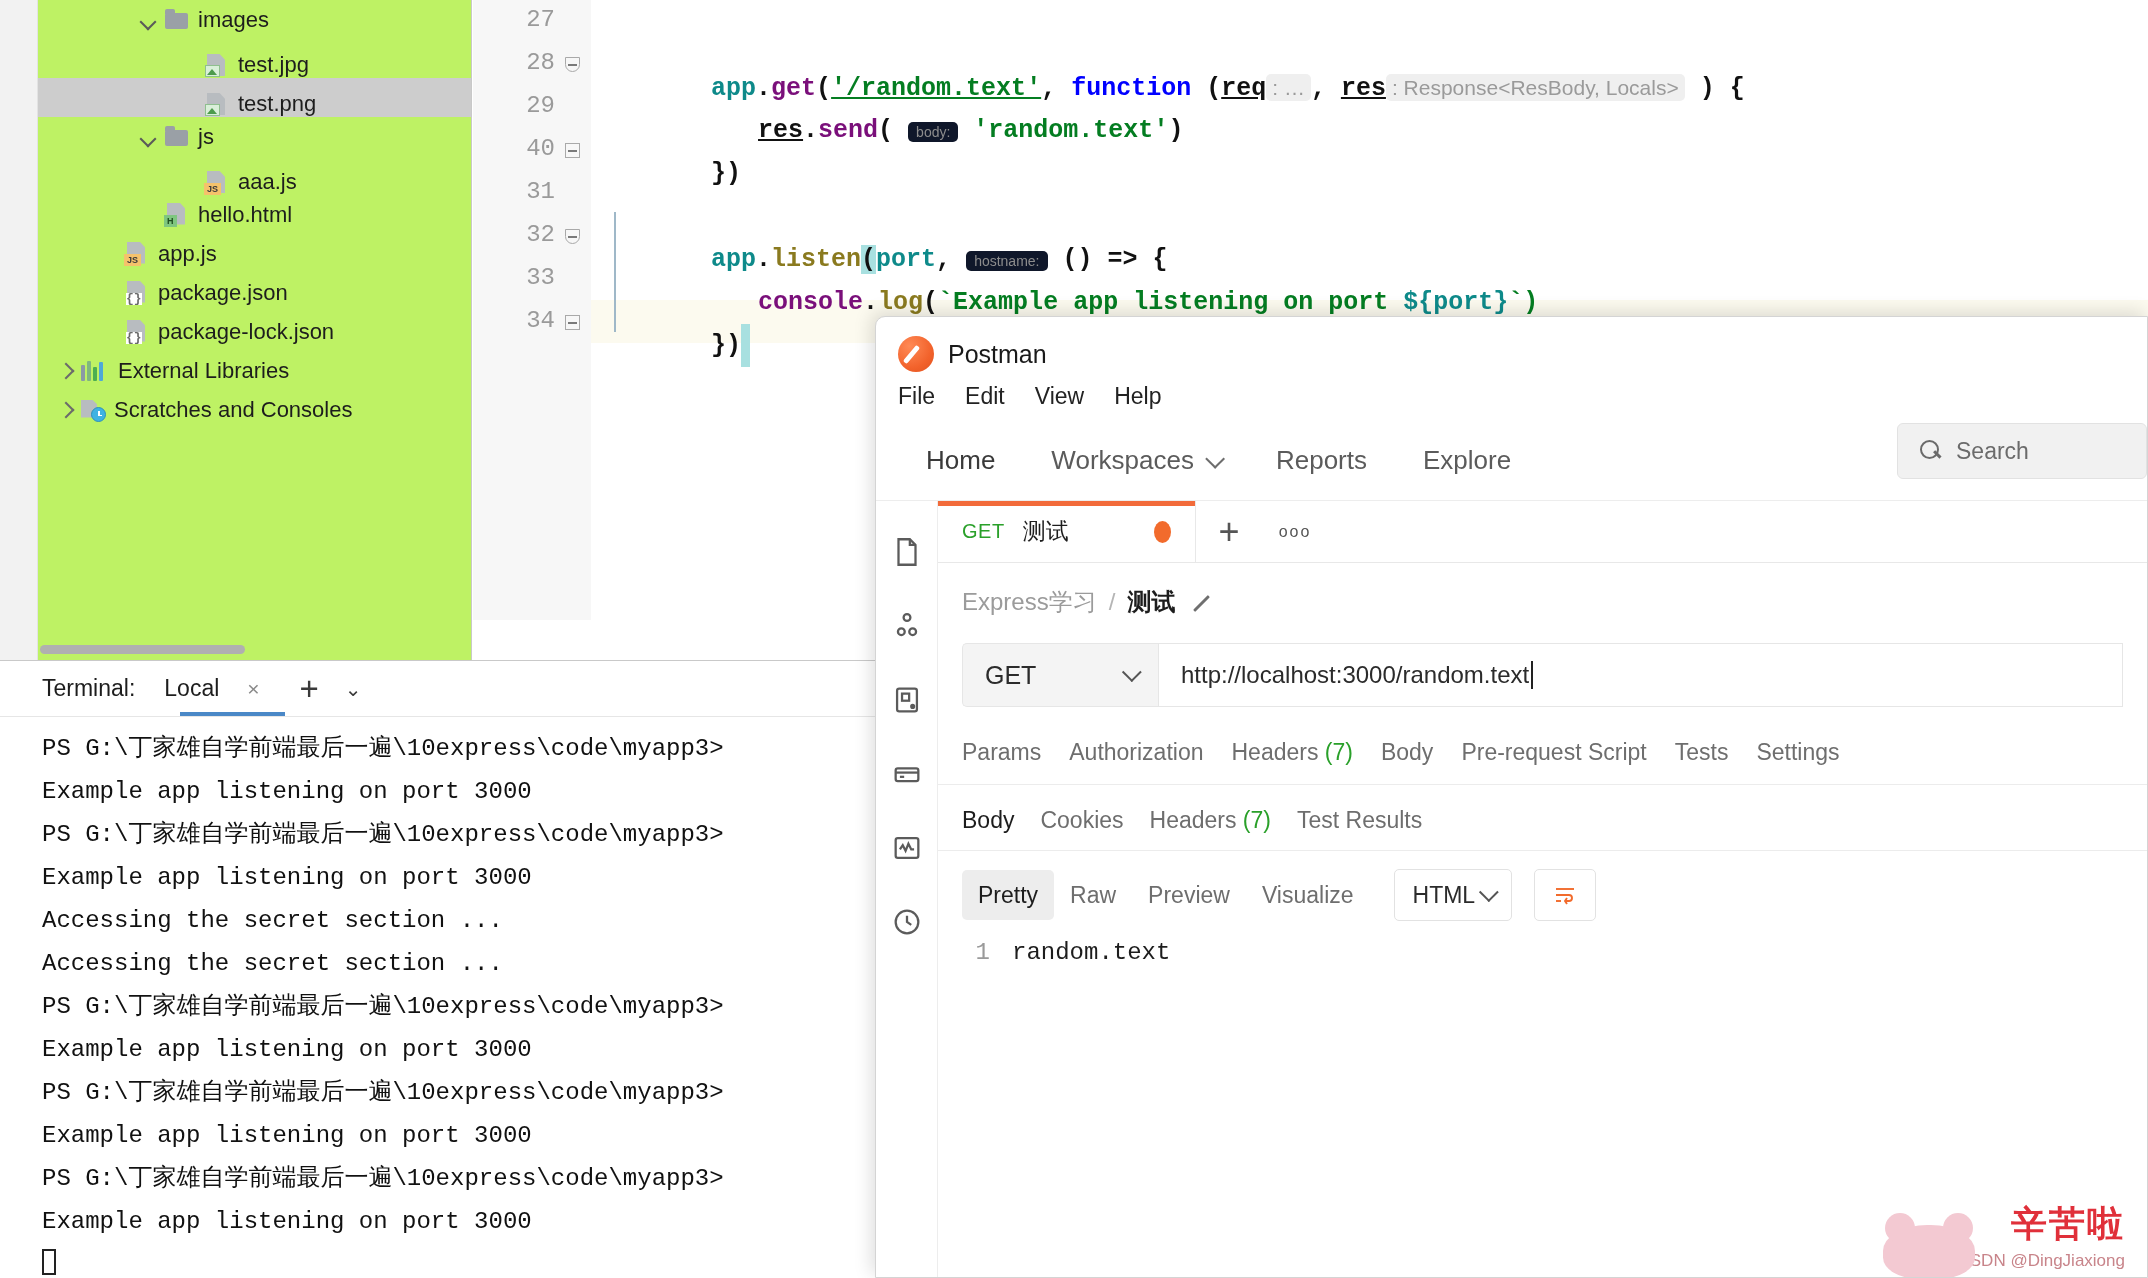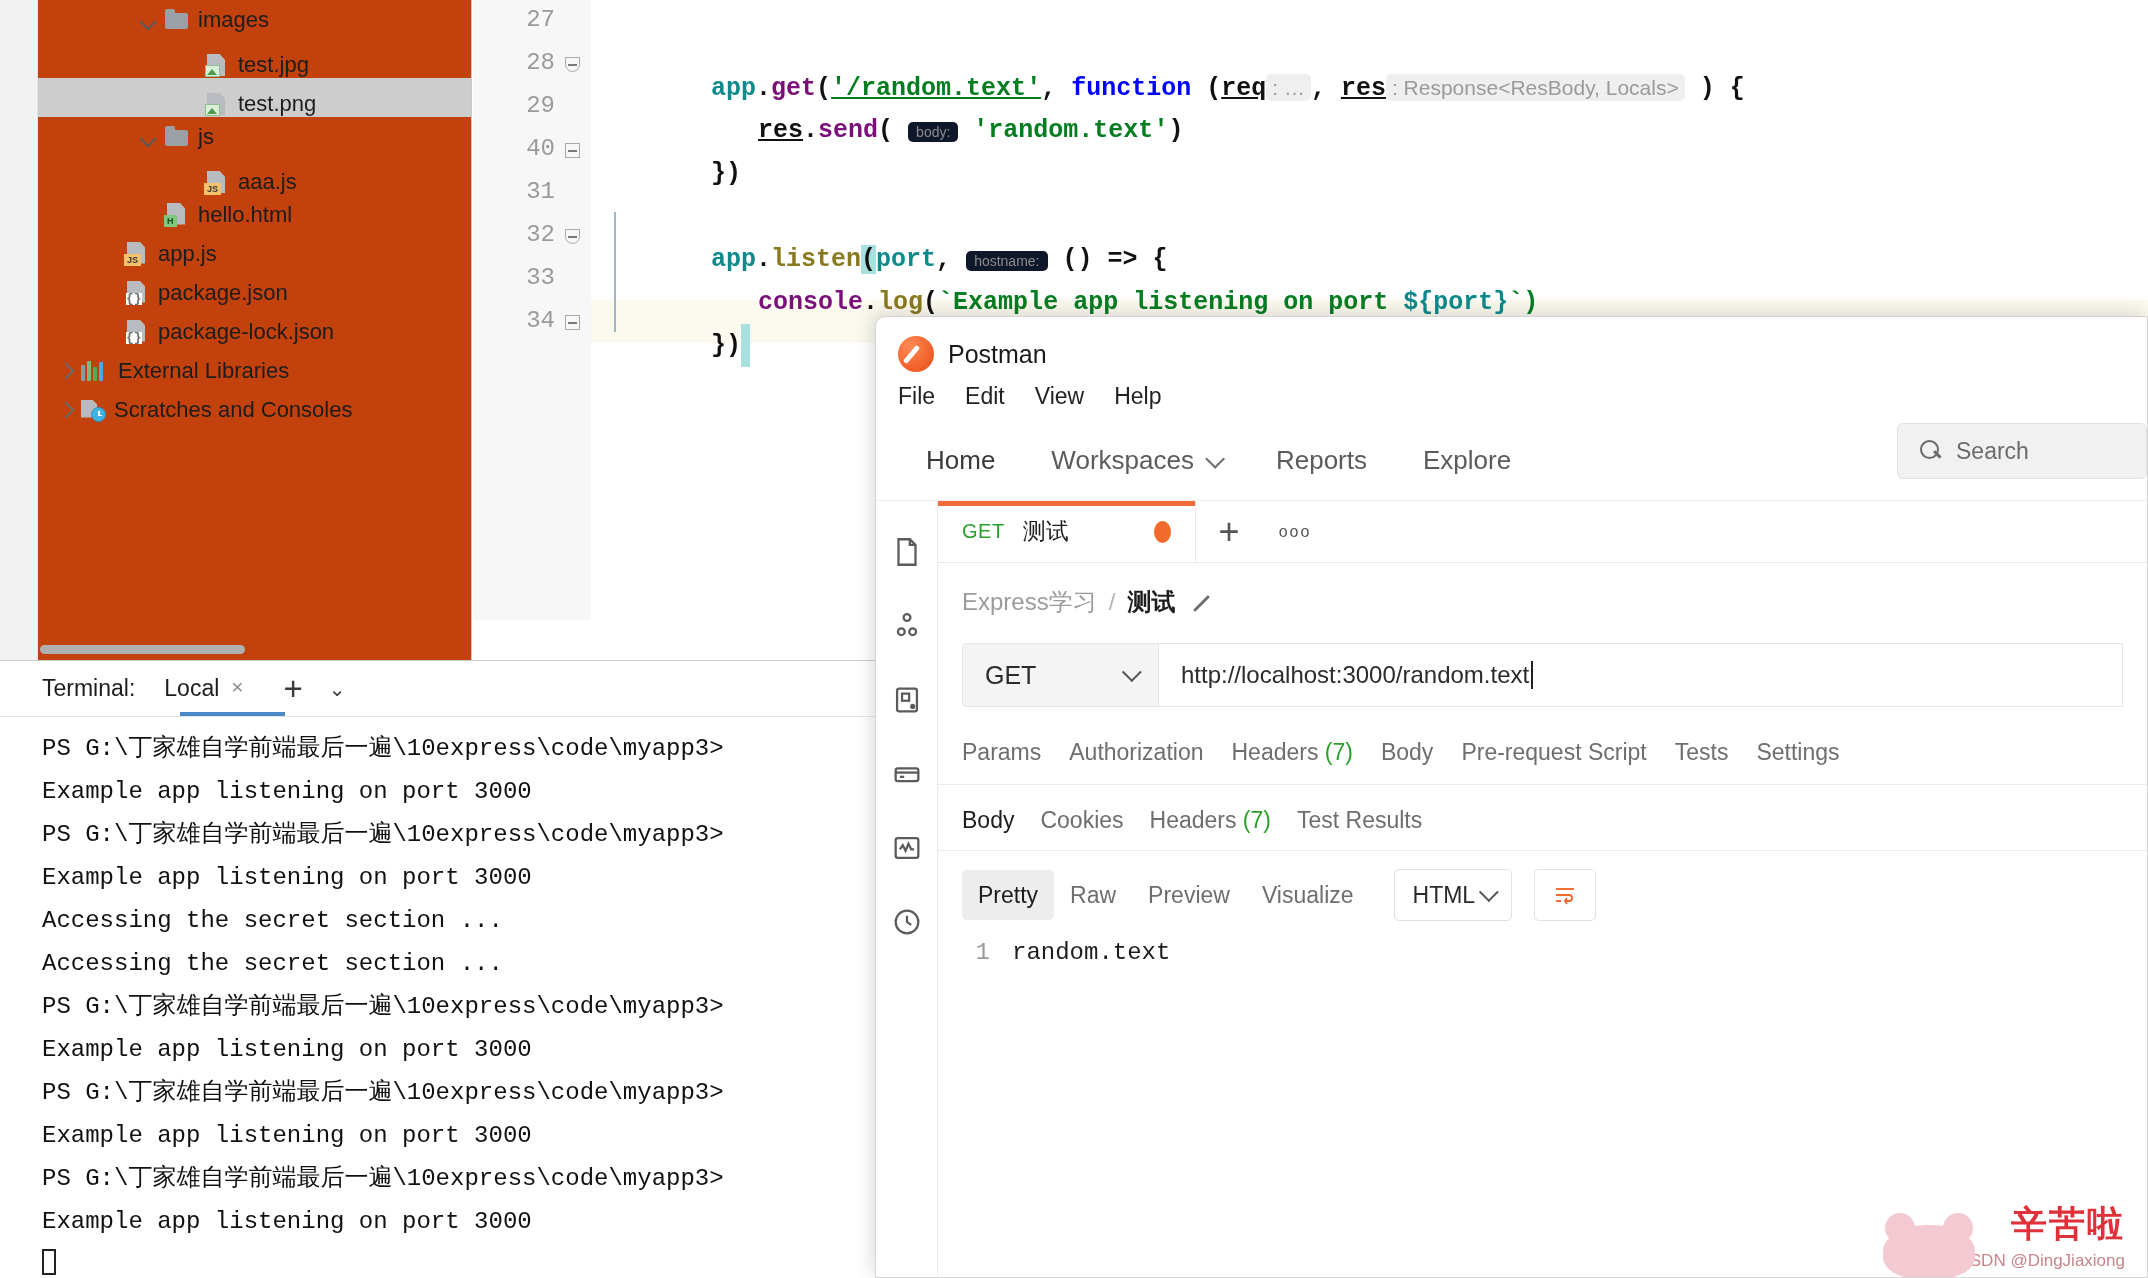--- a/index.html
+++ b/index.html
@@ -7,21 +7,21 @@
     width: 2148px; height: 1278px;
     overflow: hidden;
     background: #ffffff;
     font-family: "Liberation Sans", sans-serif;
   }
   #root { position: relative; width: 2148px; height: 1278px; background:#fff; }
 
   
   .ide-left {
     position: absolute; left: 0; top: 0; width: 472px; height: 660px;
-    background: #c2410c; border-right: 1px solid #c9c9c9;
+    background: #bef264; border-right: 1px solid #c9c9c9;
   }
   .tree-strip { position:absolute; left:0; top:0; width:38px; height:660px; background:#f2f2f2; border-right:1px solid #e3e3e3; }
   .tree { position:absolute; left:38px; top:0; right:0; }
   .tree-row {
     display:flex; align-items:center; height:39px; padding-left:4px;
     font-size:22px; color:#1d1d1d; white-space:nowrap;
   }
   .tree-row.selected { background:#cdcdcd; }
   .indent-1 { padding-left: 60px; }
   .indent-2 { padding-left: 100px; }
@@ -131,21 +131,21 @@
   
   .term {
     position:absolute; left:0; top:660px; width:875px; height:618px; background:#ffffff;
     border-top:1px solid #c9c9c9;
   }
   .term-head {
     position:relative; height:56px; display:flex; align-items:center; padding-left:42px;
     font-size:23px; color:#1d1d1d; gap:0px; border-bottom:1px solid #e6e6e6;
   }
   .term-label { margin-right:29px; }
-  .term-tab { font-size:23px; color:#1d1d1d; display:flex; gap:12px; }
+  .term-tab { font-size:23px; color:#1d1d1d; display:flex; align-items:center; gap:28px; }
   .term-tab .x { color:#8a8a8a; font-size:21px; }
   .term-tab-underline { position:absolute; left:180px; bottom:0; width:105px; height:4px; background:#4a88c7; }
   .term-plus { margin-left:40px; font-size:33px; color:#3a3a3a; font-weight:300; }
   .term-caret { margin-left:26px; font-size:20px; color:#3a3a3a; }
   .term-body {
     padding:10px 0 0 42px; font-family:"Liberation Mono", monospace;
     font-size:24px; line-height:43px; color:#111; white-space:pre;
   }
   .cursor-block { display:inline-block; width:14px; height:26px; border:2px solid #222; vertical-align:-4px;}
 

